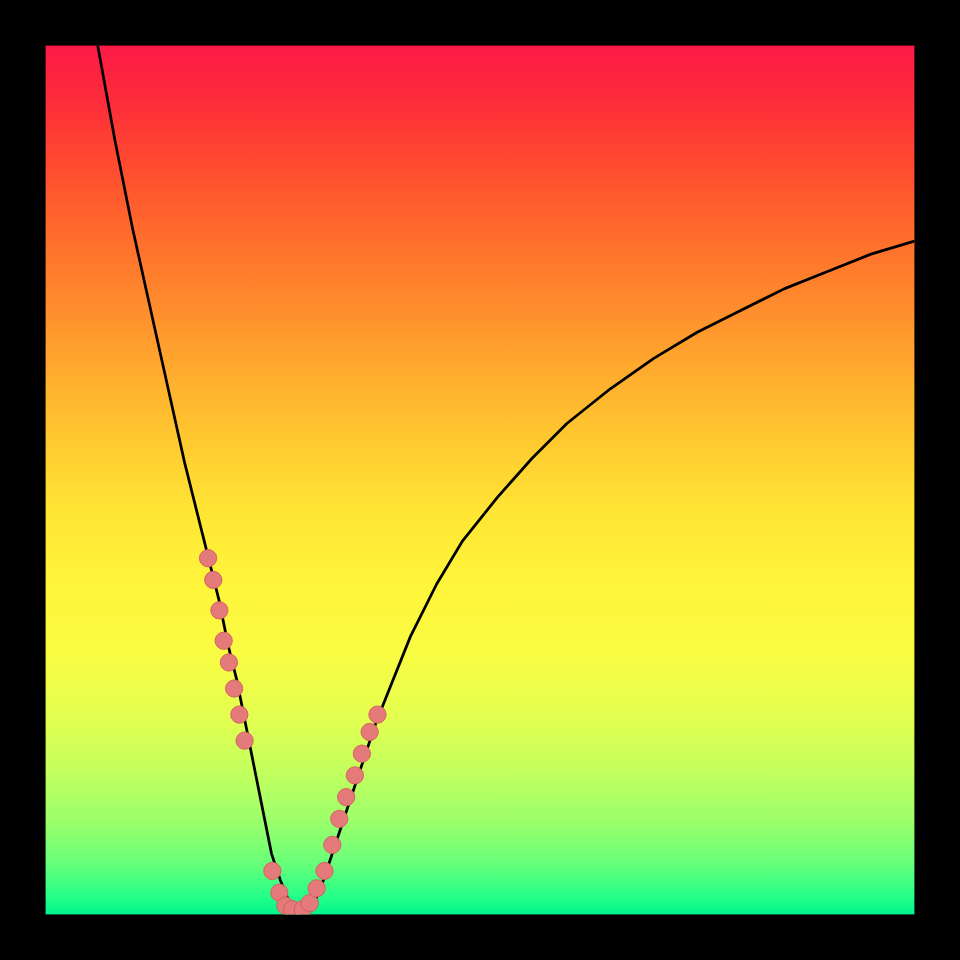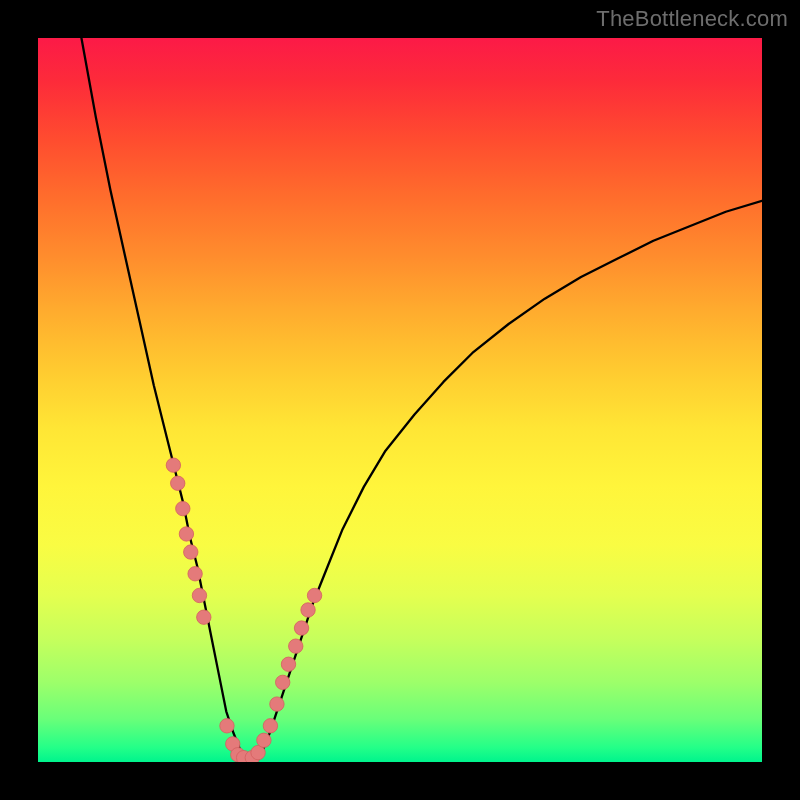--- a/index.html
+++ b/index.html
@@ -82,14 +82,13 @@
         <circle cx="232.40" cy="687.80" r="7.2" fill="#e47a7a" stroke="#d45f5f" stroke-width="0.8"></circle>
         <circle cx="238.92" cy="666.08" r="7.2" fill="#e47a7a" stroke="#d45f5f" stroke-width="0.8"></circle>
         <circle cx="244.71" cy="644.36" r="7.2" fill="#e47a7a" stroke="#d45f5f" stroke-width="0.8"></circle>
         <circle cx="250.50" cy="626.26" r="7.2" fill="#e47a7a" stroke="#d45f5f" stroke-width="0.8"></circle>
         <circle cx="257.74" cy="608.16" r="7.2" fill="#e47a7a" stroke="#d45f5f" stroke-width="0.8"></circle>
         <circle cx="263.54" cy="590.06" r="7.2" fill="#e47a7a" stroke="#d45f5f" stroke-width="0.8"></circle>
         <circle cx="270.05" cy="571.96" r="7.2" fill="#e47a7a" stroke="#d45f5f" stroke-width="0.8"></circle>
         <circle cx="276.57" cy="557.48" r="7.2" fill="#e47a7a" stroke="#d45f5f" stroke-width="0.8"></circle>
       </g>
   </svg>
-  <div class="watermark">TheBottleneck.com</div>
 </div>
 
 </body></html>

